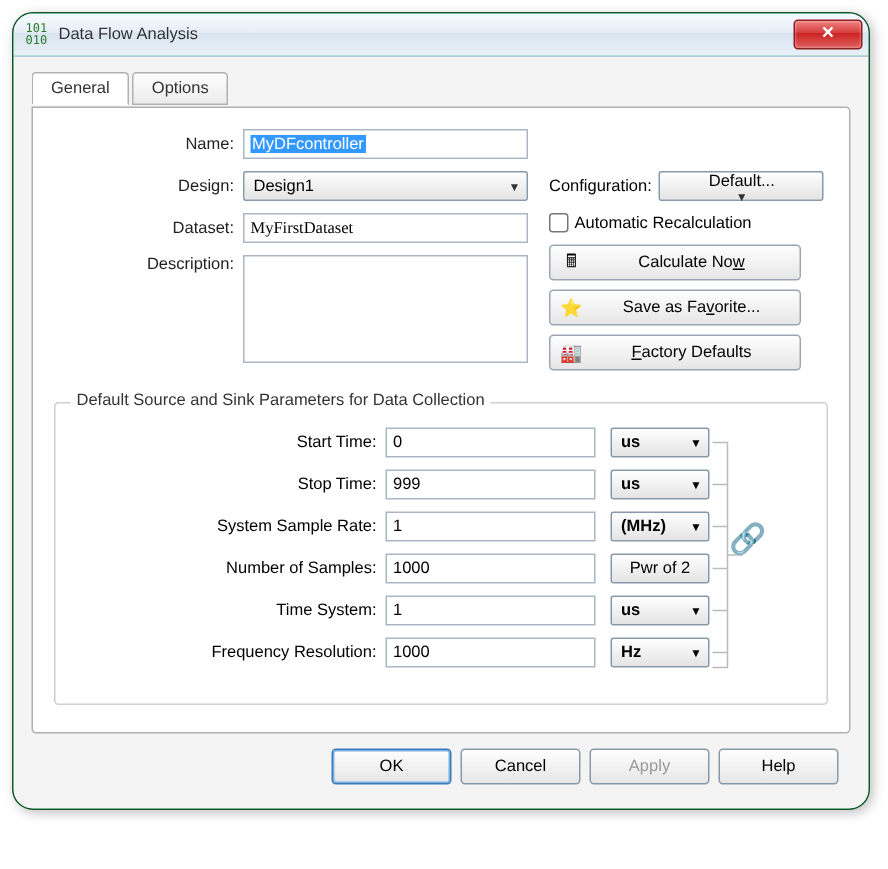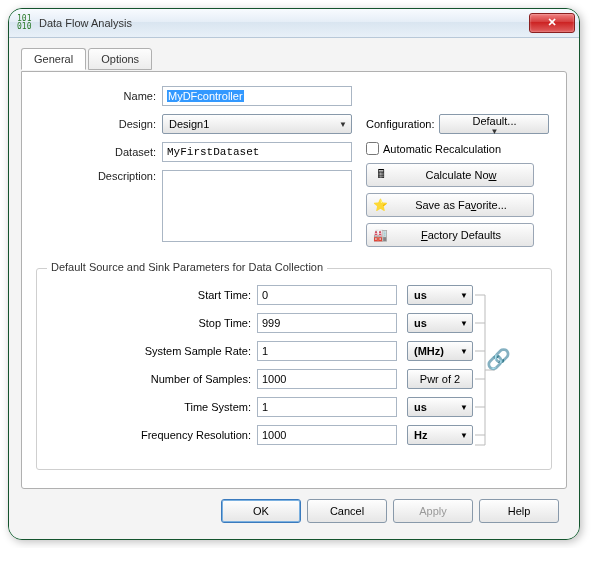--- a/index.html
+++ b/index.html
@@ -94,21 +94,21 @@
     text-align: right;
     padding-right: 6px;
     color: #222;
   }
   .text-input {
     width: 190px;
     height: 20px;
     border: 1px solid #aab6c4;
     padding: 0 4px;
     font-size: 11px;
-    font-family: Liberation Mono, monospace;
+    font-family: Liberation Serif, serif;
     background: #fff;
     box-sizing: border-box;
   }
   .name-val {
     width: 190px;
     height: 20px;
     border: 1px solid #aab6c4;
     box-sizing: border-box;
     padding: 0 4px;
     display:flex; align-items:center;

